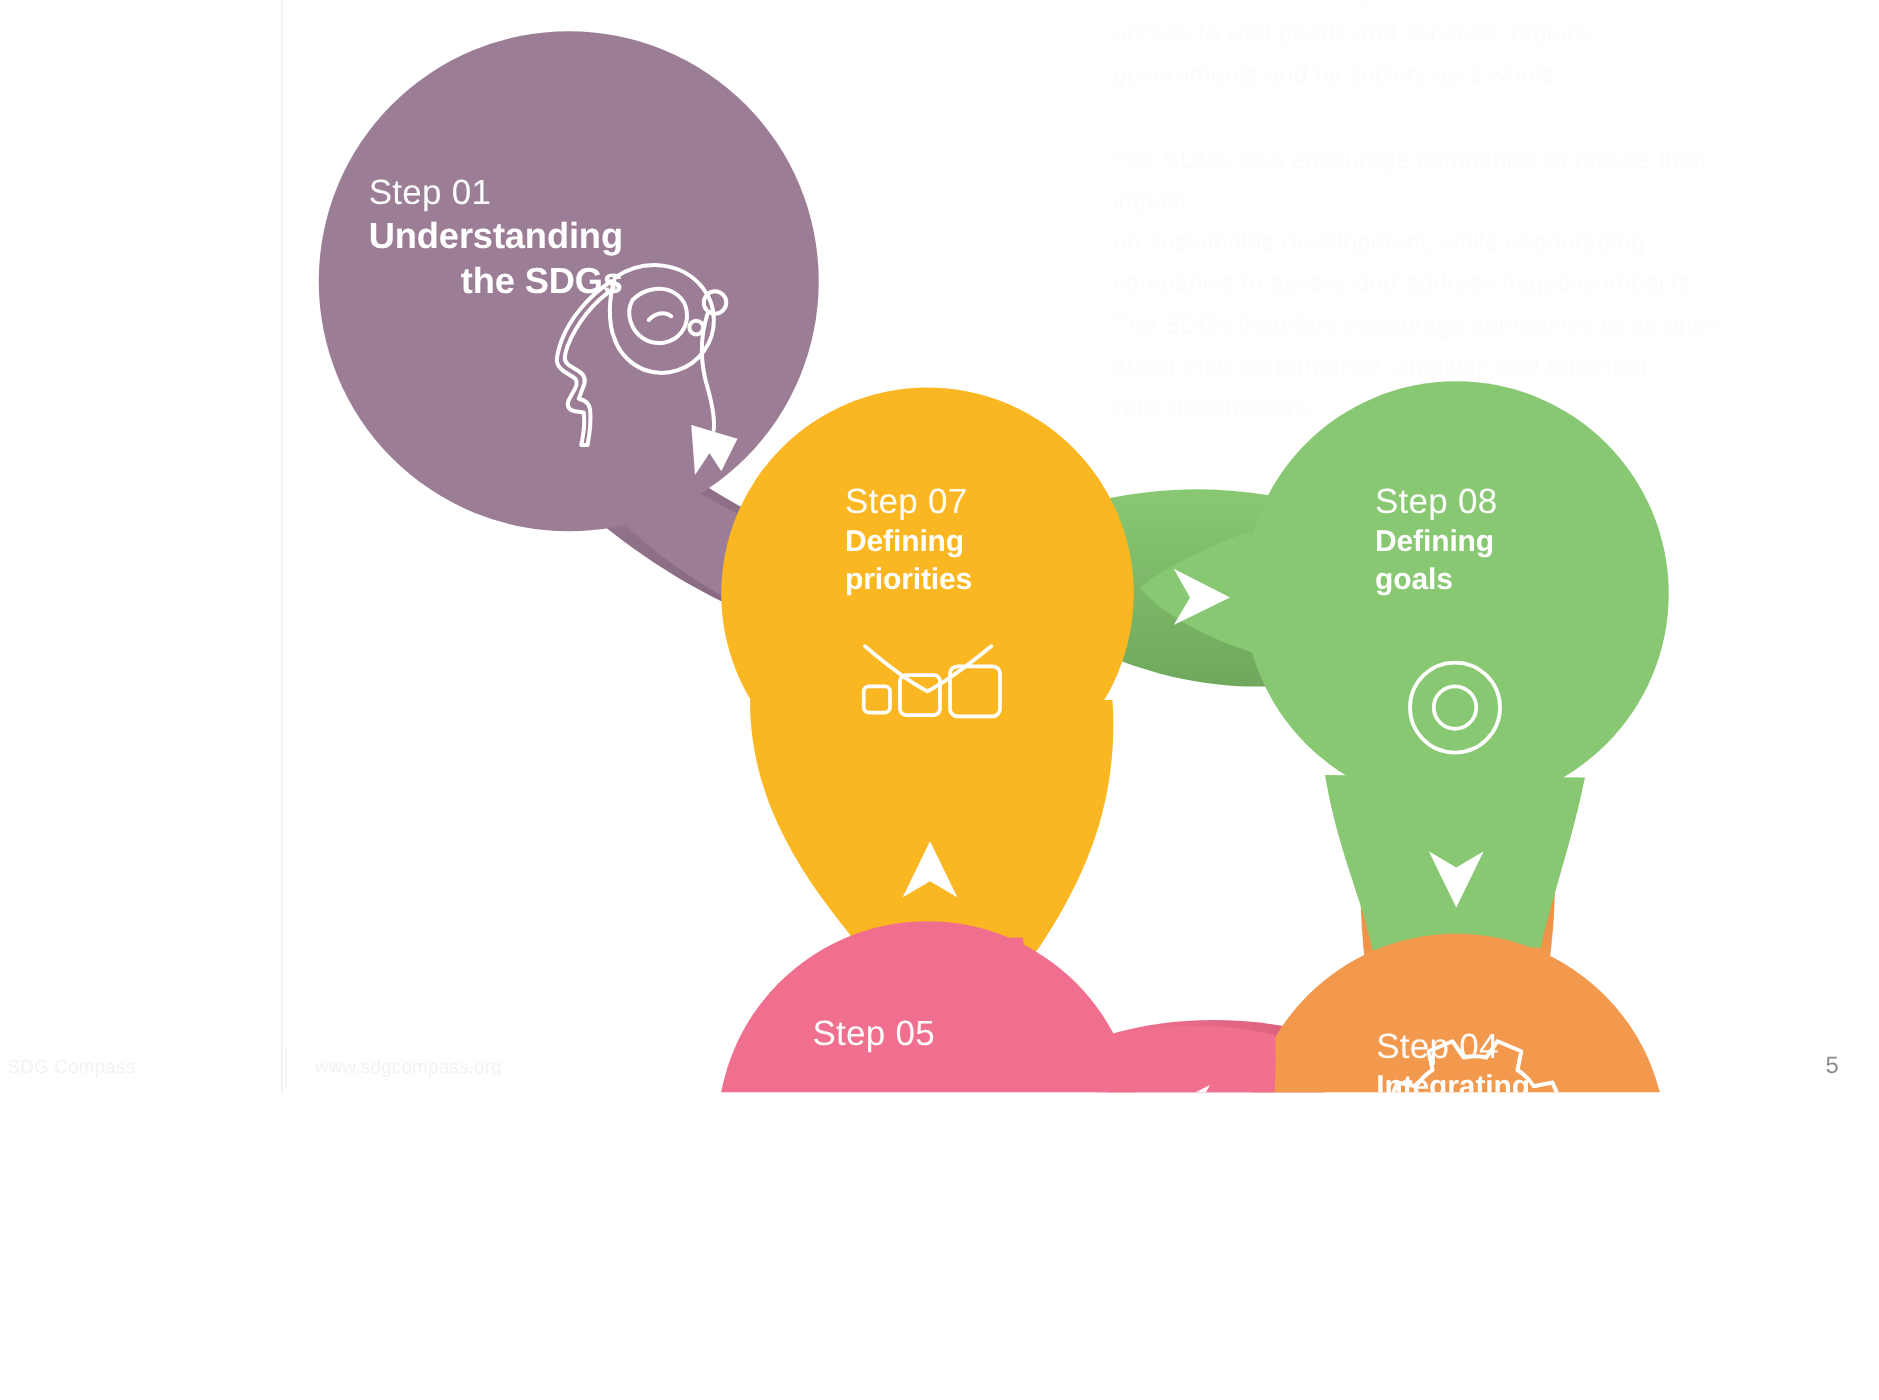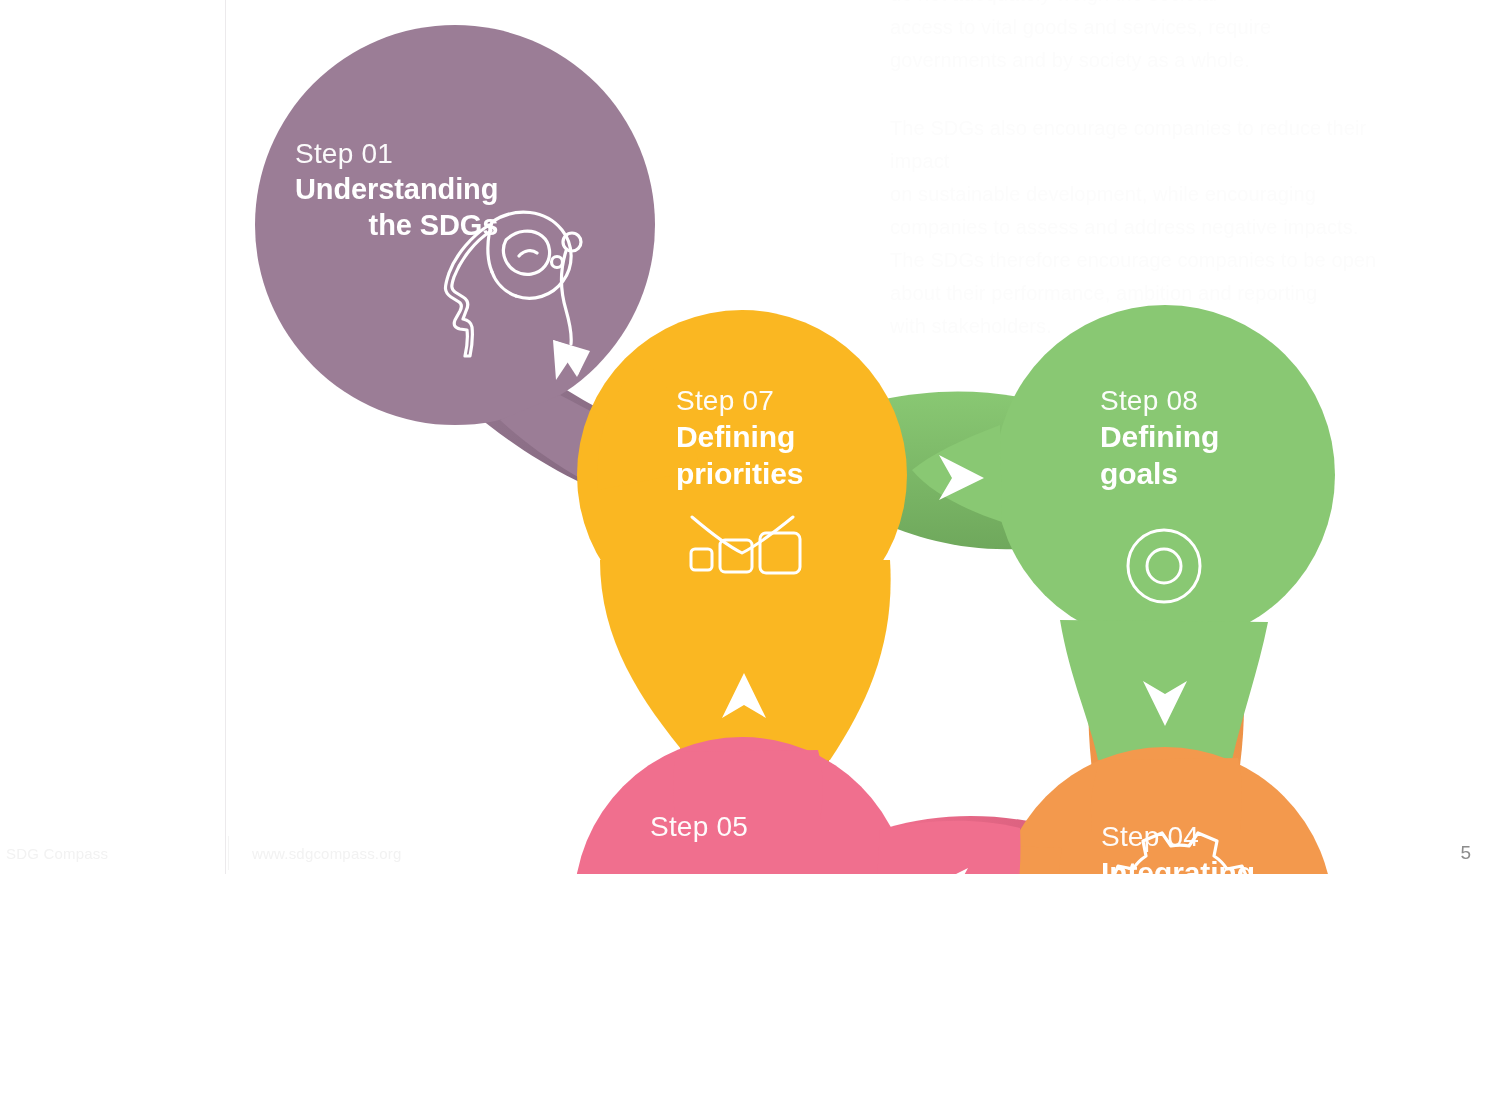--- a/index.html
+++ b/index.html
@@ -58,21 +58,21 @@
     user-select: none;
   }
   .step-eyebrow {
     font-size: 28px;
     font-weight: 400;
     line-height: 1.12;
     letter-spacing: .2px;
     opacity: .97;
   }
   .step-title {
-    font-size: 30px;
+    font-size: 24px;
     font-weight: 700;
     line-height: 1.22;
     letter-spacing: -.1px;
     margin-top: 3px;
     white-space: pre-line;
   }
 
   
   .lbl-01 { left: 295px;  top: 138px; }
   .lbl-01 .step-title { font-size: 29px; text-align: right; }

